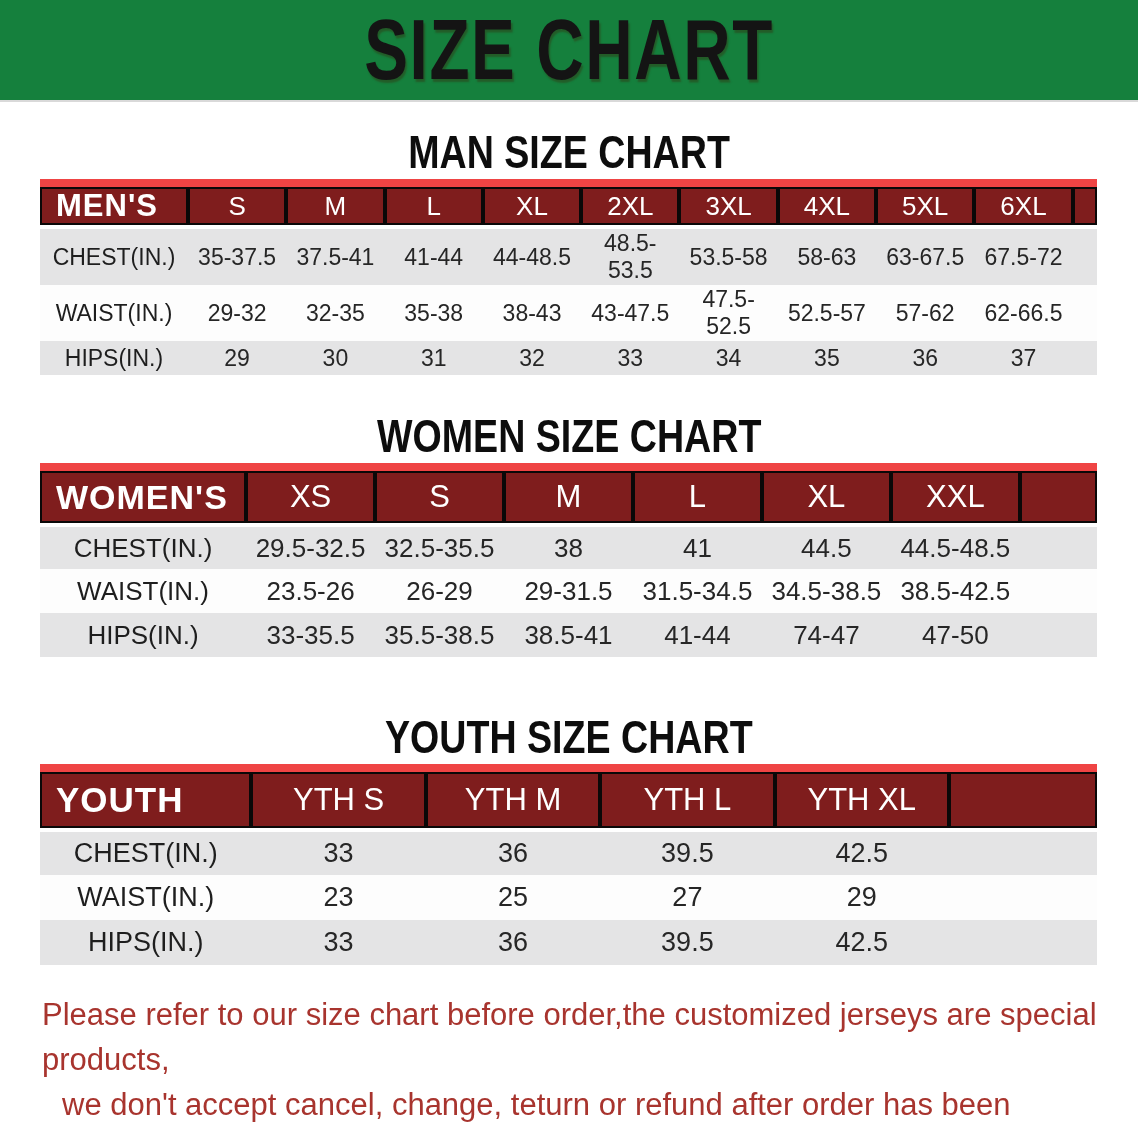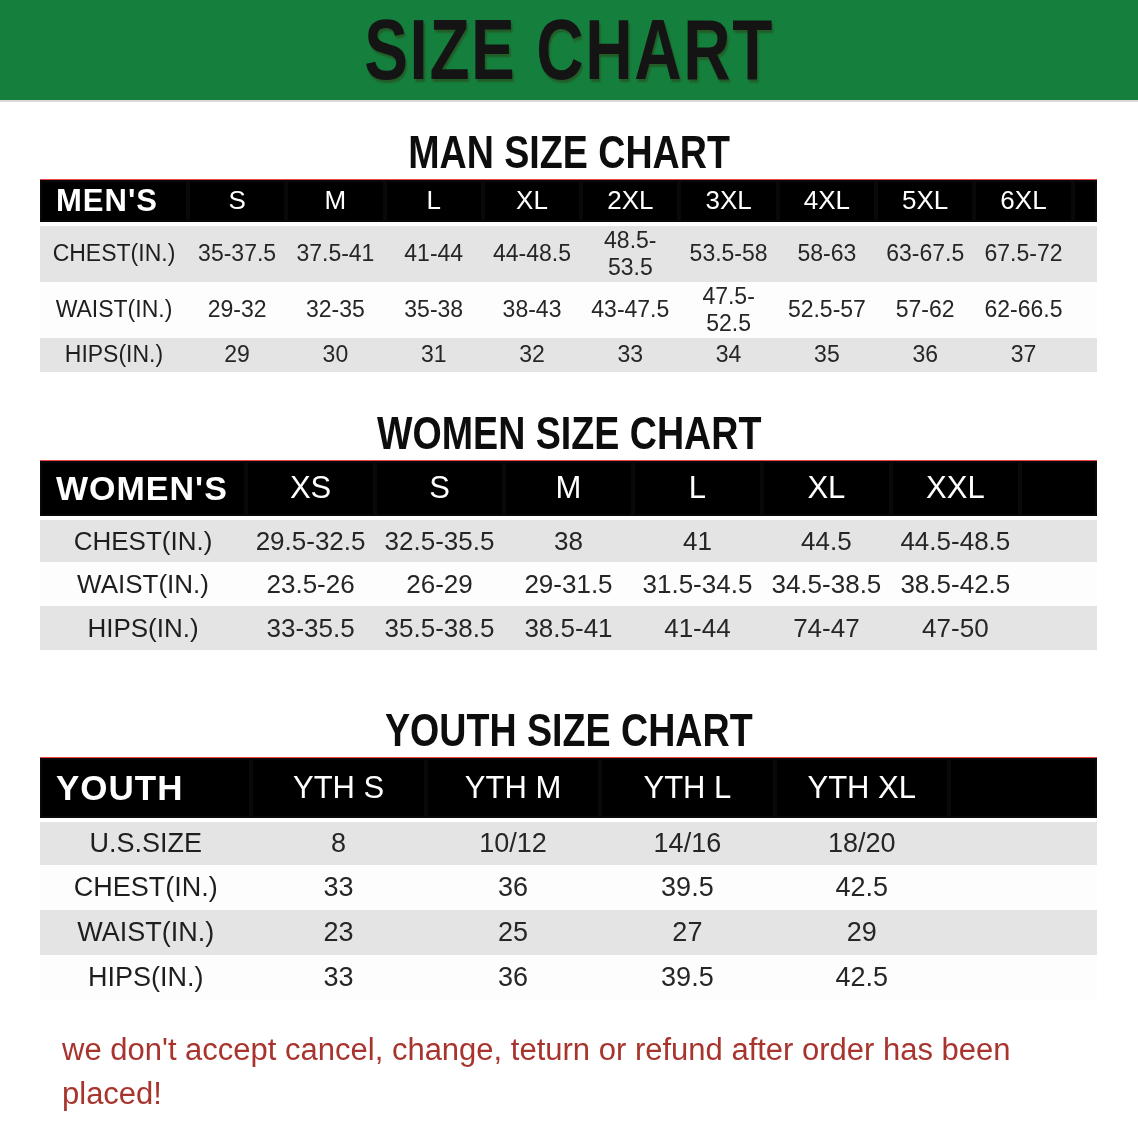--- a/index.html
+++ b/index.html
@@ -33,22 +33,22 @@
   }
   .h-man{margin-top:22px;}
   .h-women{margin-top:33px;}
   .h-youth{margin-top:52px;}
   
   table.size-table{
     width:1057px;margin:0 40px;
     border-collapse:collapse;table-layout:fixed;
   }
   .size-table thead th{
-    background:#000000;color:#ffffff;
-    border-top:1px solid #ef4444;
+    background:#7f1d1d;color:#ffffff;
+    border-top:8px solid #ef4444;
     border-bottom:4px solid #ffffff;
     font-weight:500;text-align:center;
     box-shadow:inset 0 0 0 2px #0a0808;
   }
   .size-table thead th.corner{
     text-align:left;padding-left:16px;font-weight:800;
     letter-spacing:1px;
   }
   .size-table tbody tr:nth-child(odd){background:#e4e4e5;}
   .size-table tbody tr:nth-child(even){background:#fdfdfd;}
@@ -255,28 +255,20 @@
         <th class="corner">YOUTH</th>
         <th>YTH S</th>
         <th>YTH M</th>
         <th>YTH L</th>
         <th>YTH XL</th>
         <th></th>
       </tr>
     </thead>
     <tbody>
       <tr>
-        <th>U.S.SIZE</th>
-        <td>8</td>
-        <td>10/12</td>
-        <td>14/16</td>
-        <td>18/20</td>
-        <td></td>
-      </tr>
-      <tr>
         <th>CHEST(IN.)</th>
         <td>33</td>
         <td>36</td>
         <td>39.5</td>
         <td>42.5</td>
         <td></td>
       </tr>
       <tr>
         <th>WAIST(IN.)</th>
         <td>23</td>
@@ -290,14 +282,15 @@
         <td>33</td>
         <td>36</td>
         <td>39.5</td>
         <td>42.5</td>
         <td></td>
       </tr>
     </tbody>
   </table>
 
 <div class="notice">
+  <div class="line1">Please refer to our size chart before order,the customized jerseys are special products,</div>
   <div class="line2">we don't accept cancel, change, teturn or refund after order has been placed!</div>
 </div>
 
 </body></html>

